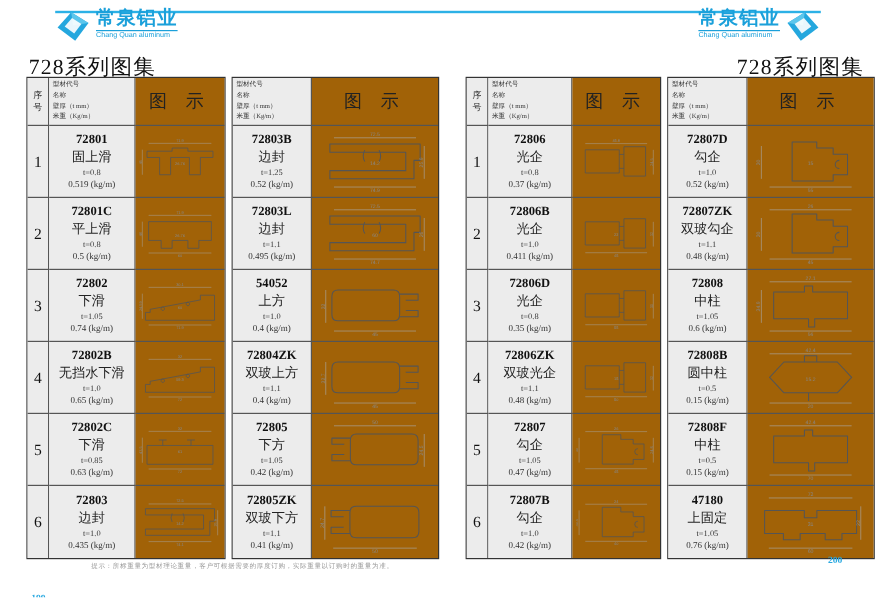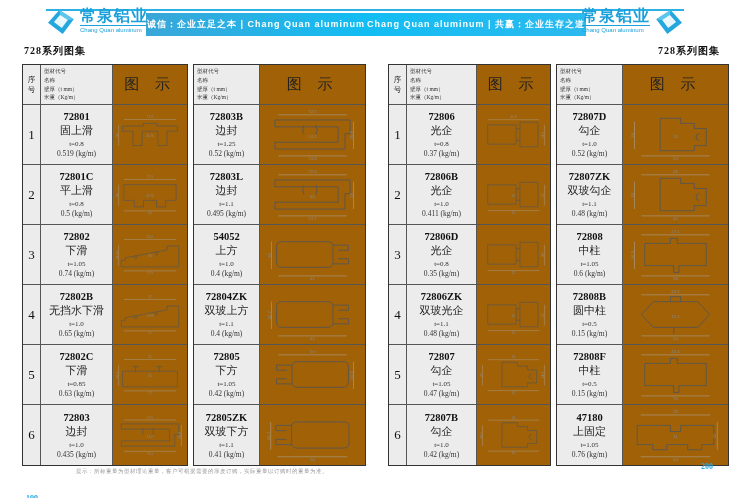--- a/index.html
+++ b/index.html
@@ -13,21 +13,21 @@
   .logo .ltxt{display:flex;flex-direction:column;line-height:1;}
   .logo .cn{font-size:16px;font-weight:bold;color:#1ba0da;letter-spacing:1px;
             font-family:"Liberation Sans",sans-serif;border-bottom:1.5px solid #1ba0da;padding-bottom:1px;}
   .logo .en{font-size:6px;color:#1ba0da;font-family:"Liberation Sans",sans-serif;margin-top:1px;}
   .banner{position:absolute;top:13px;left:146px;width:440px;height:23px;display:flex;}
   .bseg{flex:1;display:flex;align-items:center;justify-content:center;color:#fff;
         font-family:"Liberation Sans",sans-serif;font-size:9px;font-weight:bold;letter-spacing:1px;}
   .bseg.l{background:linear-gradient(90deg,#3aa6d8,#12bdf3);}
   .bseg.r{background:linear-gradient(90deg,#12bdf3,#2cb9ee);}
   
-  .ptitle{position:absolute;top:44px;font-size:10px;font-weight:700;color:#111;letter-spacing:1px;}
+  .ptitle{position:absolute;top:44px;font-size:18px;font-weight:400;color:#111;letter-spacing:1px;}
   .ptitle.left{left:24px;}
   .ptitle.right{right:10px;}
   
   .content{position:absolute;top:64px;left:22px;display:flex;gap:22px;}
   .half{display:flex;gap:5px;}
   .ptable{display:grid;grid-template-rows:40px repeat(6,60px);height:400px;
           border:1.5px solid #333;box-sizing:content-box;}
   .td{border-right:1px solid #555;border-bottom:1px solid #555;box-sizing:border-box;
       display:flex;flex-direction:column;align-items:center;justify-content:center;overflow:hidden;}
   .td.lastcol{border-right:none;}
@@ -41,21 +41,21 @@
   .idx{font-size:13px;color:#111;}
   .code{font-size:10.5px;font-weight:bold;color:#111;}
   .pname{font-size:11px;color:#222;margin-top:1px;white-space:nowrap;text-align:center;}
   .thick{font-size:7px;color:#333;margin-top:2px;}
   .weight{font-size:7.5px;color:#333;margin-top:1px;white-space:nowrap;}
   .td.diag svg{width:100%;height:100%;}
   .dl{font-size:5px;fill:#888;text-anchor:middle;font-family:"Liberation Sans",sans-serif;}
   
   .pageno{position:absolute;font-size:8px;font-weight:bold;color:#2aa9e0;}
   .pageno.left{left:26px;top:466px;margin-top:28px;}
-  .pageno.right{right:17px;top:462px;}
+  .pageno.right{right:28px;top:462px;}
   .footnote{position:absolute;left:76px;top:468px;font-size:5.5px;color:#999;letter-spacing:0.5px;}
 </style>
 </head>
 <body>
 
 <div class="sheet">
   <div class="topline"></div>
 
   <div class="logo left">
     <svg width="30" height="28" viewBox="0 0 30 28">
@@ -64,24 +64,20 @@
         <polygon points="15,2 28,13 15,13" fill="#5cc6ec"></polygon>
         <polygon points="8,13 15,7 22,13 15,20" fill="#ffffff" opacity="0.9"></polygon>
       </g>
     </svg>
     <div class="ltxt">
       <span class="cn">常泉铝业</span>
       <span class="en">Chang Quan aluminum</span>
     </div>
   </div>
 
-  <div class="banner">
-    <div class="bseg l">诚信：企业立足之本 | Chang Quan aluminum</div>
-    <div class="bseg r">Chang Quan aluminum | 共赢：企业生存之道</div>
-  </div>
 
   <div class="logo right">
     <svg width="30" height="28" viewBox="0 0 30 28" style="transform:scaleX(-1)">
       <g transform="rotate(-8 15 14)">
         <polygon points="15,2 28,13 15,26 2,13" fill="#24a7de"></polygon>
         <polygon points="15,2 28,13 15,13" fill="#5cc6ec"></polygon>
         <polygon points="8,13 15,7 22,13 15,20" fill="#ffffff" opacity="0.9"></polygon>
       </g>
     </svg>
     <div class="ltxt">

